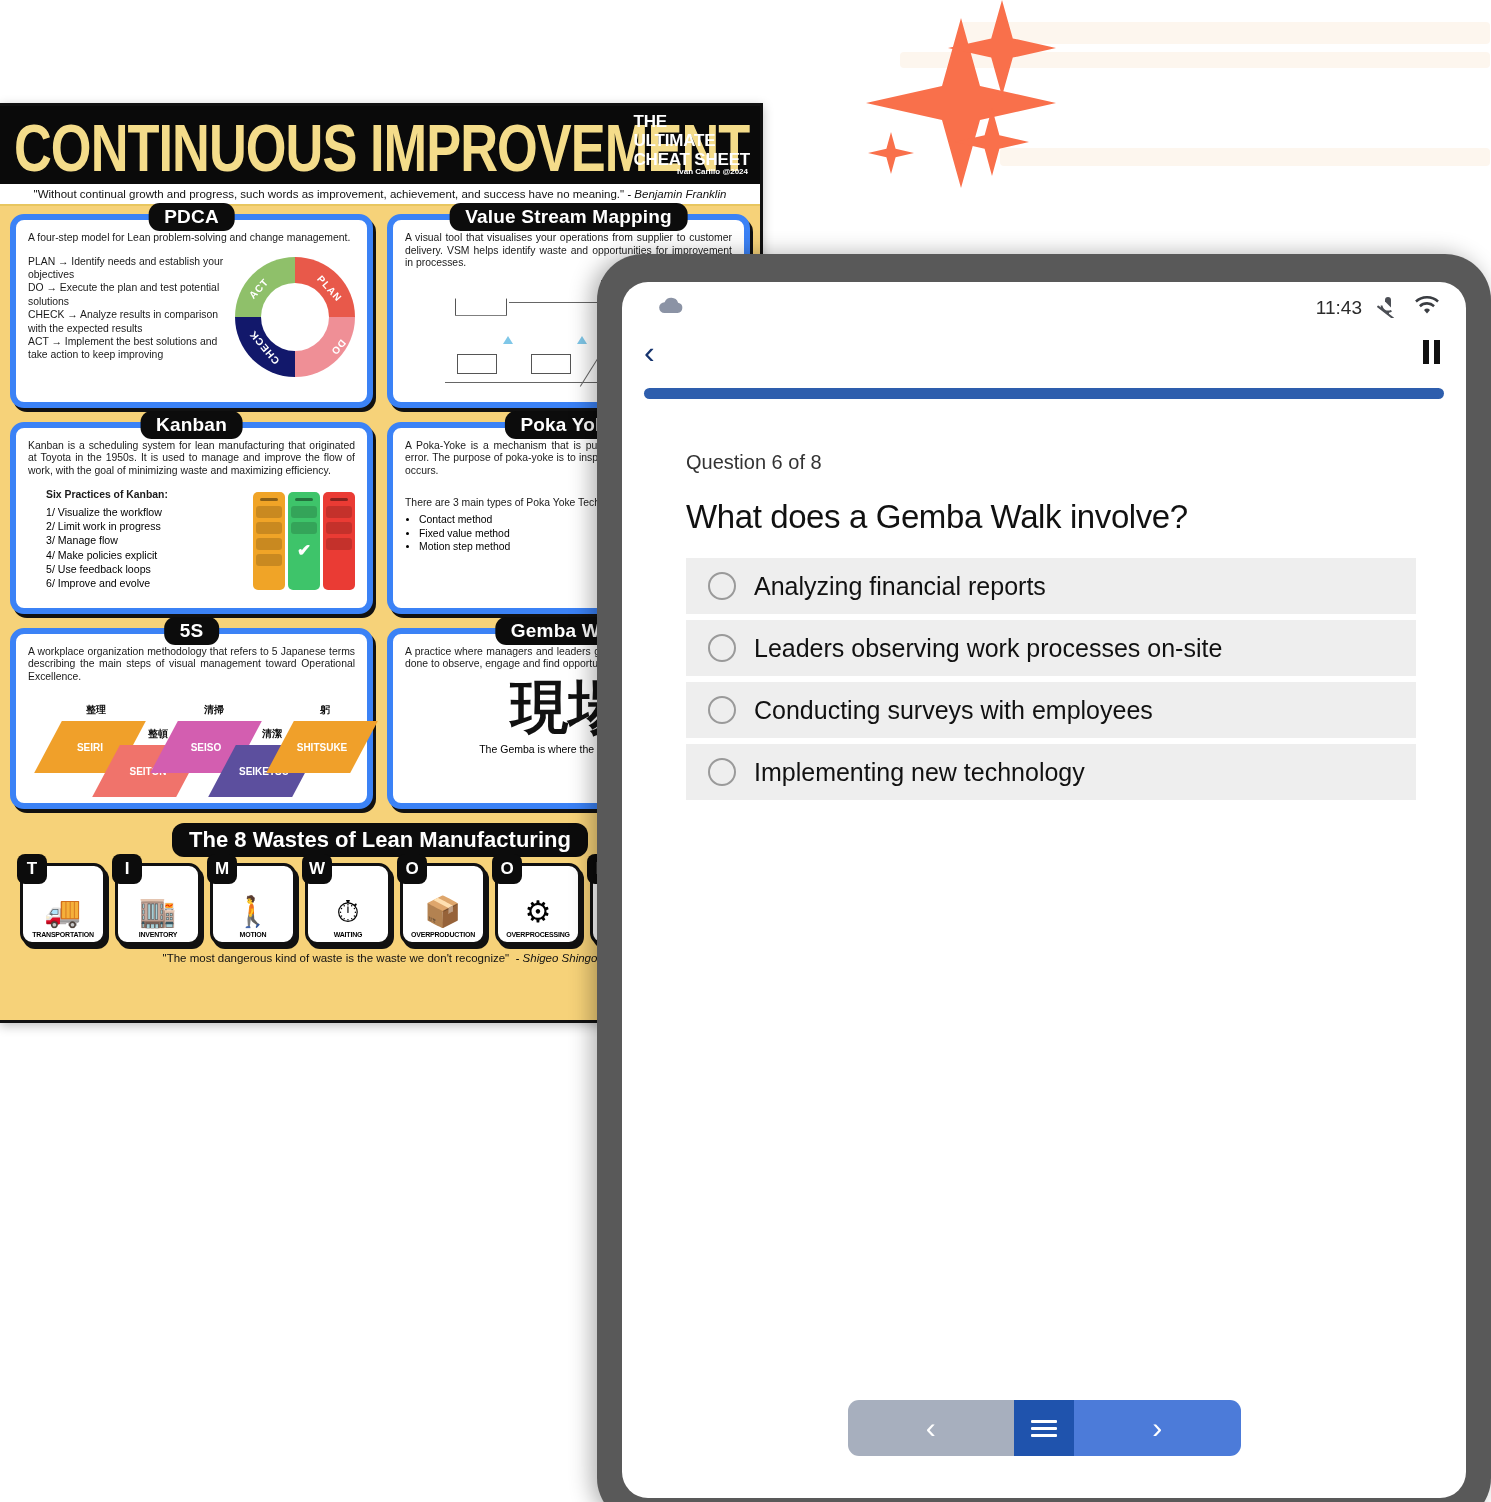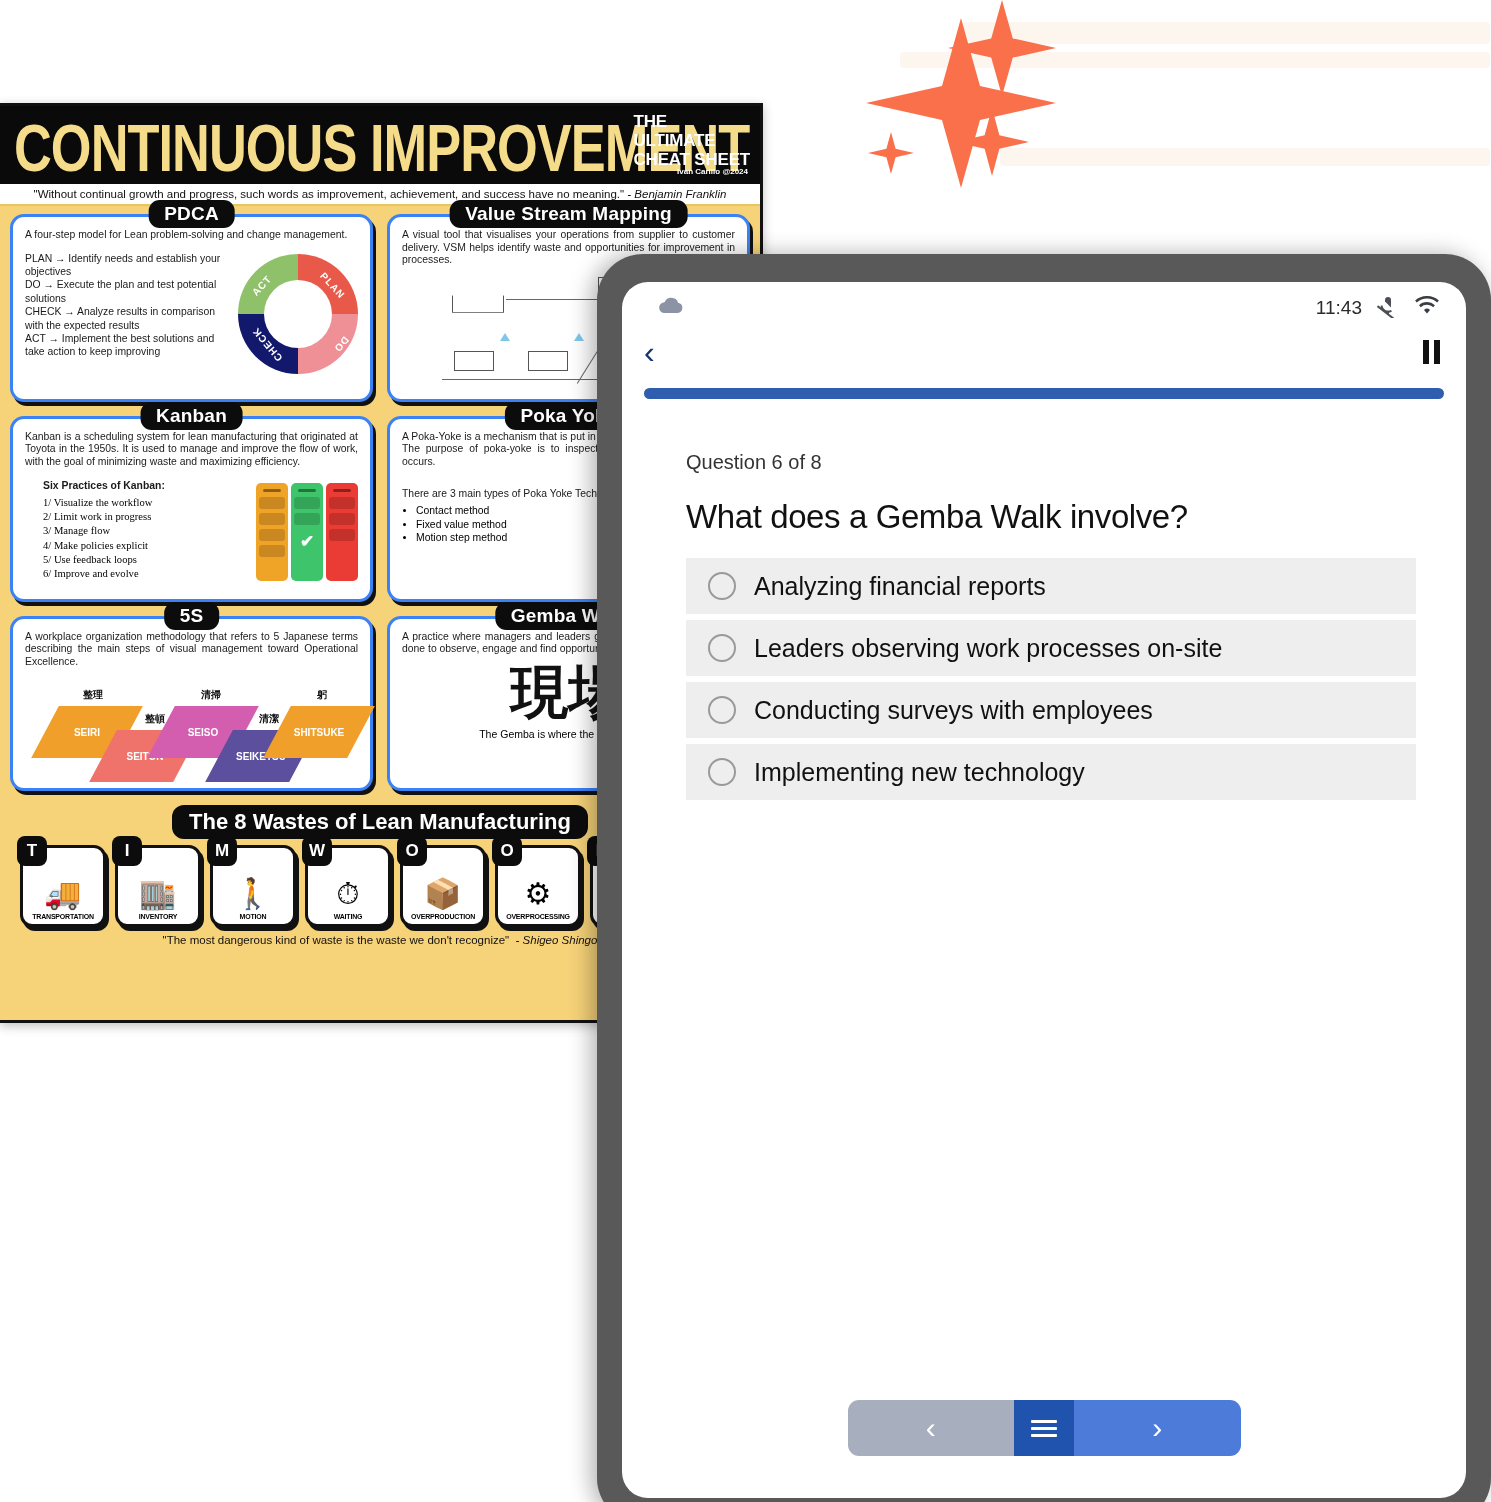--- a/index.html
+++ b/index.html
@@ -60,35 +60,35 @@
   .poster-quote {
     background:#fff; height:22px; display:flex; align-items:center; justify-content:center;
     font-size:11.5px; color:#111; border-bottom:2px solid #e8c65f;
     white-space:nowrap; overflow:hidden;
   }
   .poster-quote i { font-style:italic; }
 
   .grid { position:relative; padding:8px 10px 0 10px; }
   .row { display:flex; gap:14px; margin-bottom:14px; }
   .card {
-    position:relative; background:#fff; border:3px solid #3b82f6; border-radius:14px;
+    position:relative; background:#fff; border:6px solid #3b82f6; border-radius:14px;
     width:368px; min-height:175px; padding:12px 12px 8px 12px;
     box-shadow: 3px 4px 0 #111;
   }
   .card .chip {
     position:absolute; top:-17px; left:50%; transform:translateX(-50%);
     background:#0c0c0c; color:#fff; border-radius:11px;
     padding:3px 16px; font-size:19px; font-weight:bold; white-space:nowrap;
     letter-spacing:.2px;
   }
   .card p { font-size:10.4px; line-height:12.6px; color:#1a1a1a; text-align:justify; }
   .card .body { margin-top:10px; display:flex; gap:6px; }
   .card .txt { font-size:10.4px; line-height:13.4px; color:#1a1a1a; }
   .card ul { margin:4px 0 0 14px; font-size:10.4px; line-height:13.6px; }
-  .card ol { list-style:none; margin-top:4px;font-family:Liberation Serif, serif; }
+  .card ol { list-style:none; margin-top:4px; }
   .card ol li { font-size:10.6px; line-height:14.2px; }
 
   
   .donut { width:120px; height:120px; border-radius:50%; position:relative; flex:0 0 auto; margin-top:2px;
     background: conic-gradient(#e8594a 0deg 90deg, #ef8f96 90deg 180deg, #12186b 180deg 270deg, #8fc06a 270deg 360deg);
   }
   .donut::after { content:""; position:absolute; left:26px; top:26px; width:68px; height:68px; border-radius:50%; background:#fff; }
   .donut span { position:absolute; color:#fff; font-size:10px; font-weight:bold; letter-spacing:1px; }
   .dl-plan  { right:10px; top:26px;  transform:rotate(48deg); }
   .dl-do    { right:8px;  bottom:24px; transform:rotate(130deg); }

